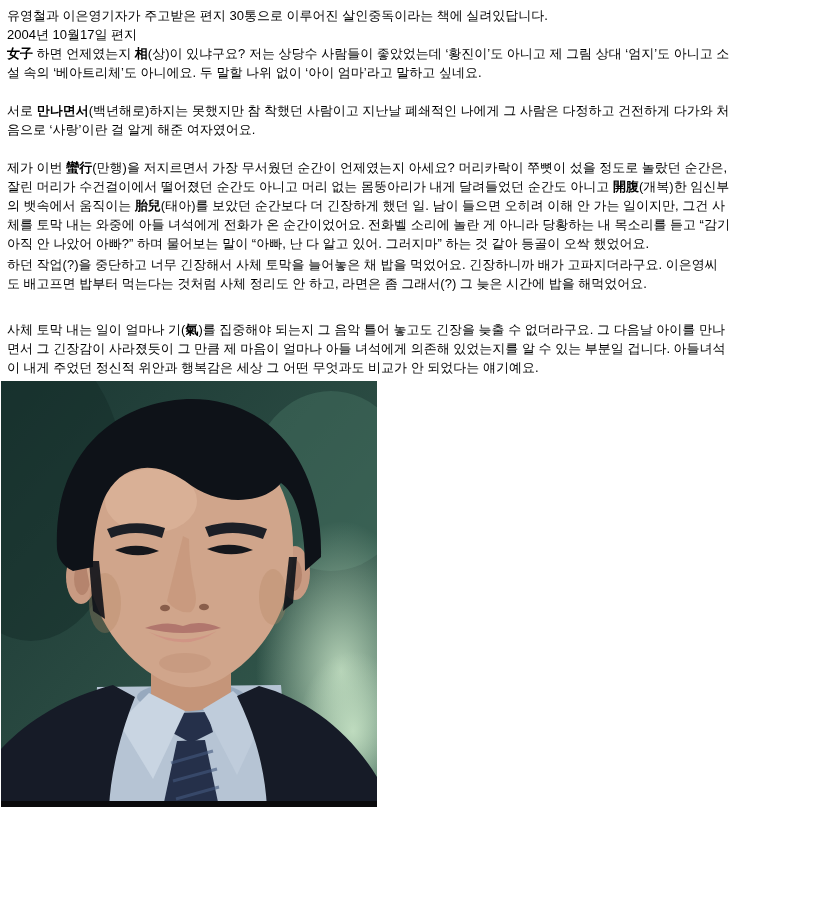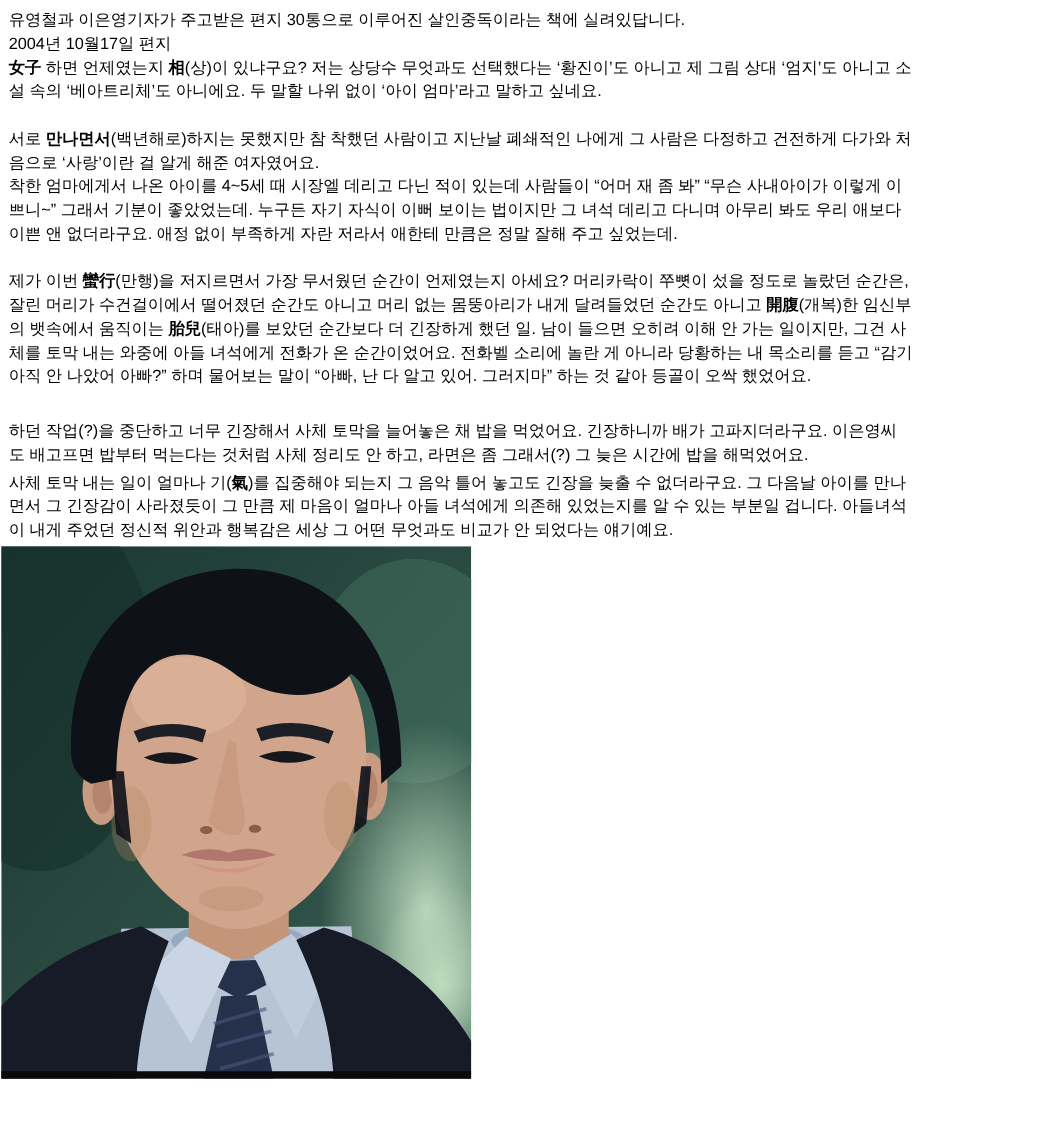--- a/index.html
+++ b/index.html
@@ -28,33 +28,32 @@
 <body>
 
 <div class="page">
 
   <div class="letter">
       <div class="block" style="margin-top: 0px;">
         <div class="line"><span>유영철과 이은영기자가 주고받은 편지 30통으로 이루어진 살인중독이라는 책에 실려있답니다.</span></div>
       </div>
       <div class="block" style="">
         <div class="line"><span>2004년 10월17일 편지</span></div>
-        <div class="line"><span class="hanja">女子</span><span> 하면 언제였는지 </span><span class="hanja">相</span><span>(상)이 있냐구요? 저는 상당수 무엇과도 선택했다는 ‘황진이’도 아니고 제 그림 상대 ‘엄지’도 아니고 소설 속의 ‘베아트리체’도 아니에요. 두 말할 나위 없이 ‘아이 엄마’라고 말하고 싶네요.</span></div>
+        <div class="line"><span class="hanja">女子</span><span> 하면 언제였는지 </span><span class="hanja">相</span><span>(상)이 있냐구요? 저는 상당수 사람들이 좋았었는데 ‘황진이’도 아니고 제 그림 상대 ‘엄지’도 아니고 소설 속의 ‘베아트리체’도 아니에요. 두 말할 나위 없이 ‘아이 엄마’라고 말하고 싶네요.</span></div>
       </div>
       <div class="block" style="margin-top: 19px;">
         <div class="line"><span>서로 </span><span class="hanja">만나면서</span><span>(백년해로)하지는 못했지만 참 착했던 사람이고 지난날 폐쇄적인 나에게 그 사람은 다정하고 건전하게 다가와 처음으로 ‘사랑’이란 걸 알게 해준 여자였어요.</span></div>
-        <div class="line"><span>착한 엄마에게서 나온 아이를 4~5세 때 시장엘 데리고 다닌 적이 있는데 사람들이 “어머 재 좀 봐” “무슨 사내아이가 이렇게 이쁘니~” 그래서 기분이 좋았었는데. 누구든 자기 자식이 이뻐 보이는 법이지만 그 녀석 데리고 다니며 아무리 봐도 우리 애보다 이쁜 앤 없더라구요. 애정 없이 부족하게 자란 저라서 애한테 만큼은 정말 잘해 주고 싶었는데.</span></div>
       </div>
       <div class="block" style="margin-top: 19px;">
         <div class="line"><span>제가 이번 </span><span class="hanja">蠻行</span><span>(만행)을 저지르면서 가장 무서웠던 순간이 언제였는지 아세요? 머리카락이 쭈뼛이 섰을 정도로 놀랐던 순간은, 잘린 머리가 수건걸이에서 떨어졌던 순간도 아니고 머리 없는 몸뚱아리가 내게 달려들었던 순간도 아니고 </span><span class="hanja">開腹</span><span>(개복)한 임신부의 뱃속에서 움직이는 </span><span class="hanja">胎兒</span><span>(태아)를 보았던 순간보다 더 긴장하게 했던 일. 남이 들으면 오히려 이해 안 가는 일이지만, 그건 사체를 토막 내는 와중에 아들 녀석에게 전화가 온 순간이었어요. 전화벨 소리에 놀란 게 아니라 당황하는 내 목소리를 듣고 “감기 아직 안 나았어 아빠?” 하며 물어보는 말이 “아빠, 난 다 알고 있어. 그러지마” 하는 것 같아 등골이 오싹 했었어요.</span></div>
       </div>
-      <div class="block" style="margin-top: 25px;">
+      <div class="block" style="margin-top: 2px;">
         <div class="line"><span>하던 작업(?)을 중단하고 너무 긴장해서 사체 토막을 늘어놓은 채 밥을 먹었어요. 긴장하니까 배가 고파지더라구요. 이은영씨도 배고프면 밥부터 먹는다는 것처럼 사체 정리도 안 하고, 라면은 좀 그래서(?) 그 늦은 시간에 밥을 해먹었어요.</span></div>
       </div>
-      <div class="block" style="margin-top: 3px;">
+      <div class="block" style="margin-top: 27px;">
         <div class="line"><span>사체 토막 내는 일이 얼마나 기(</span><span class="hanja">氣</span><span>)를 집중해야 되는지 그 음악 틀어 놓고도 긴장을 늦출 수 없더라구요. 그 다음날 아이를 만나면서 그 긴장감이 사라졌듯이 그 만큼 제 마음이 얼마나 아들 녀석에게 의존해 있었는지를 알 수 있는 부분일 겁니다. 아들녀석이 내게 주었던 정신적 위안과 행복감은 세상 그 어떤 무엇과도 비교가 안 되었다는 얘기예요.</span></div>
       </div>
     </div>
 
   <div class="photo">
     <svg width="376" height="426" viewBox="0 0 376 426" xmlns="http://www.w3.org/2000/svg">
       <defs>
         <linearGradient id="bgGrad" x1="0" y1="0" x2="1" y2="1">
           <stop offset="0" style="stop-color:var(--bg_dark)"></stop>
           <stop offset="0.55" style="stop-color:var(--bg_mid)"></stop>

